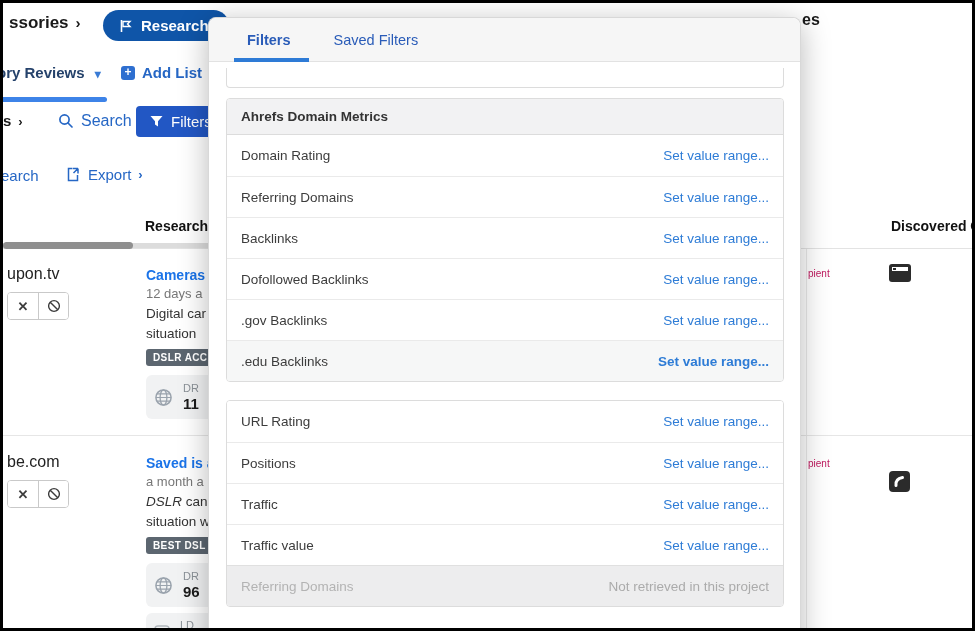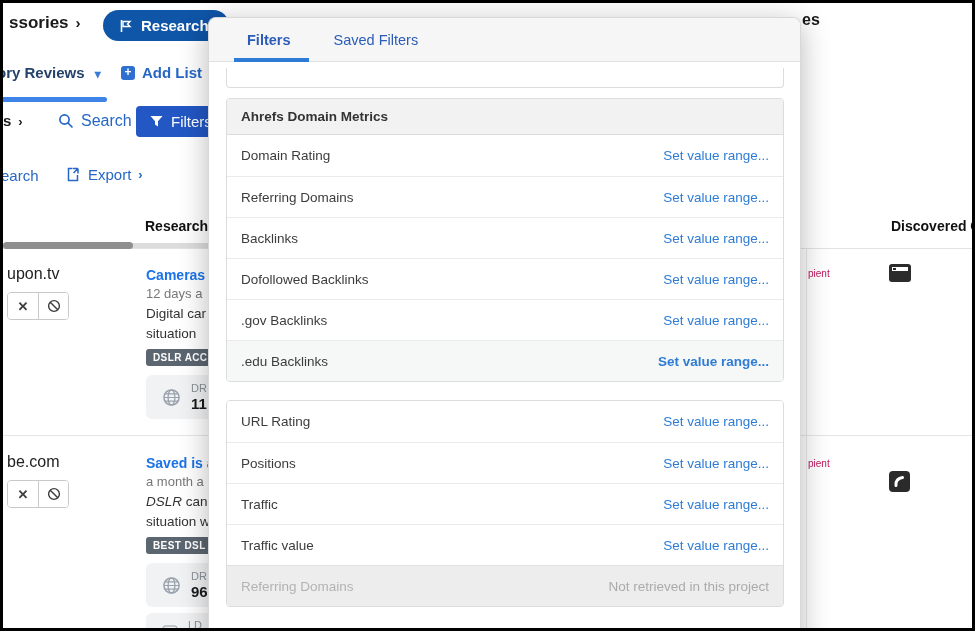--- a/index.html
+++ b/index.html
@@ -46,21 +46,21 @@
   .btn-seg button + button { border-left:1px solid #c9c9c9; }
   .rowtitle { font-weight:bold; font-size:14px; color:#1a73e8; white-space:nowrap; }
   .rowage { font-size:13px; color:#777; white-space:nowrap; }
   .rowbody { font-size:13.5px; color:#333; white-space:nowrap; }
   .badge {
     display:inline-block; background:#5c6670; color:#fff; font-size:10px; font-weight:bold;
     letter-spacing:.4px; padding:3px 7px; border-radius:3px; white-space:nowrap;
   }
   .chip {
     display:flex; align-items:center; gap:10px; background:#f1f2f3; border-radius:6px;
-    padding:6px 10px 6px 16px; width:120px; height:44px;
+    padding:6px 10px 6px 8px; width:120px; height:44px;
   }
   .chip .m-label { font-size:11px; color:#8a9096; line-height:13px; }
   .chip .m-value { font-size:15px; font-weight:bold; color:#1a1a1a; line-height:17px; }
   .recip { font-size:10px; color:#be185d; white-space:nowrap; }
   .black-ic { background:#2b2b2b; border-radius:3px; position:relative; }
 
   
   .modal {
     left:205px; top:14px; width:593px; height:640px; background:#fff;
     border:1px solid #d8d8d8; border-bottom:none; border-radius:8px 8px 0 0;

